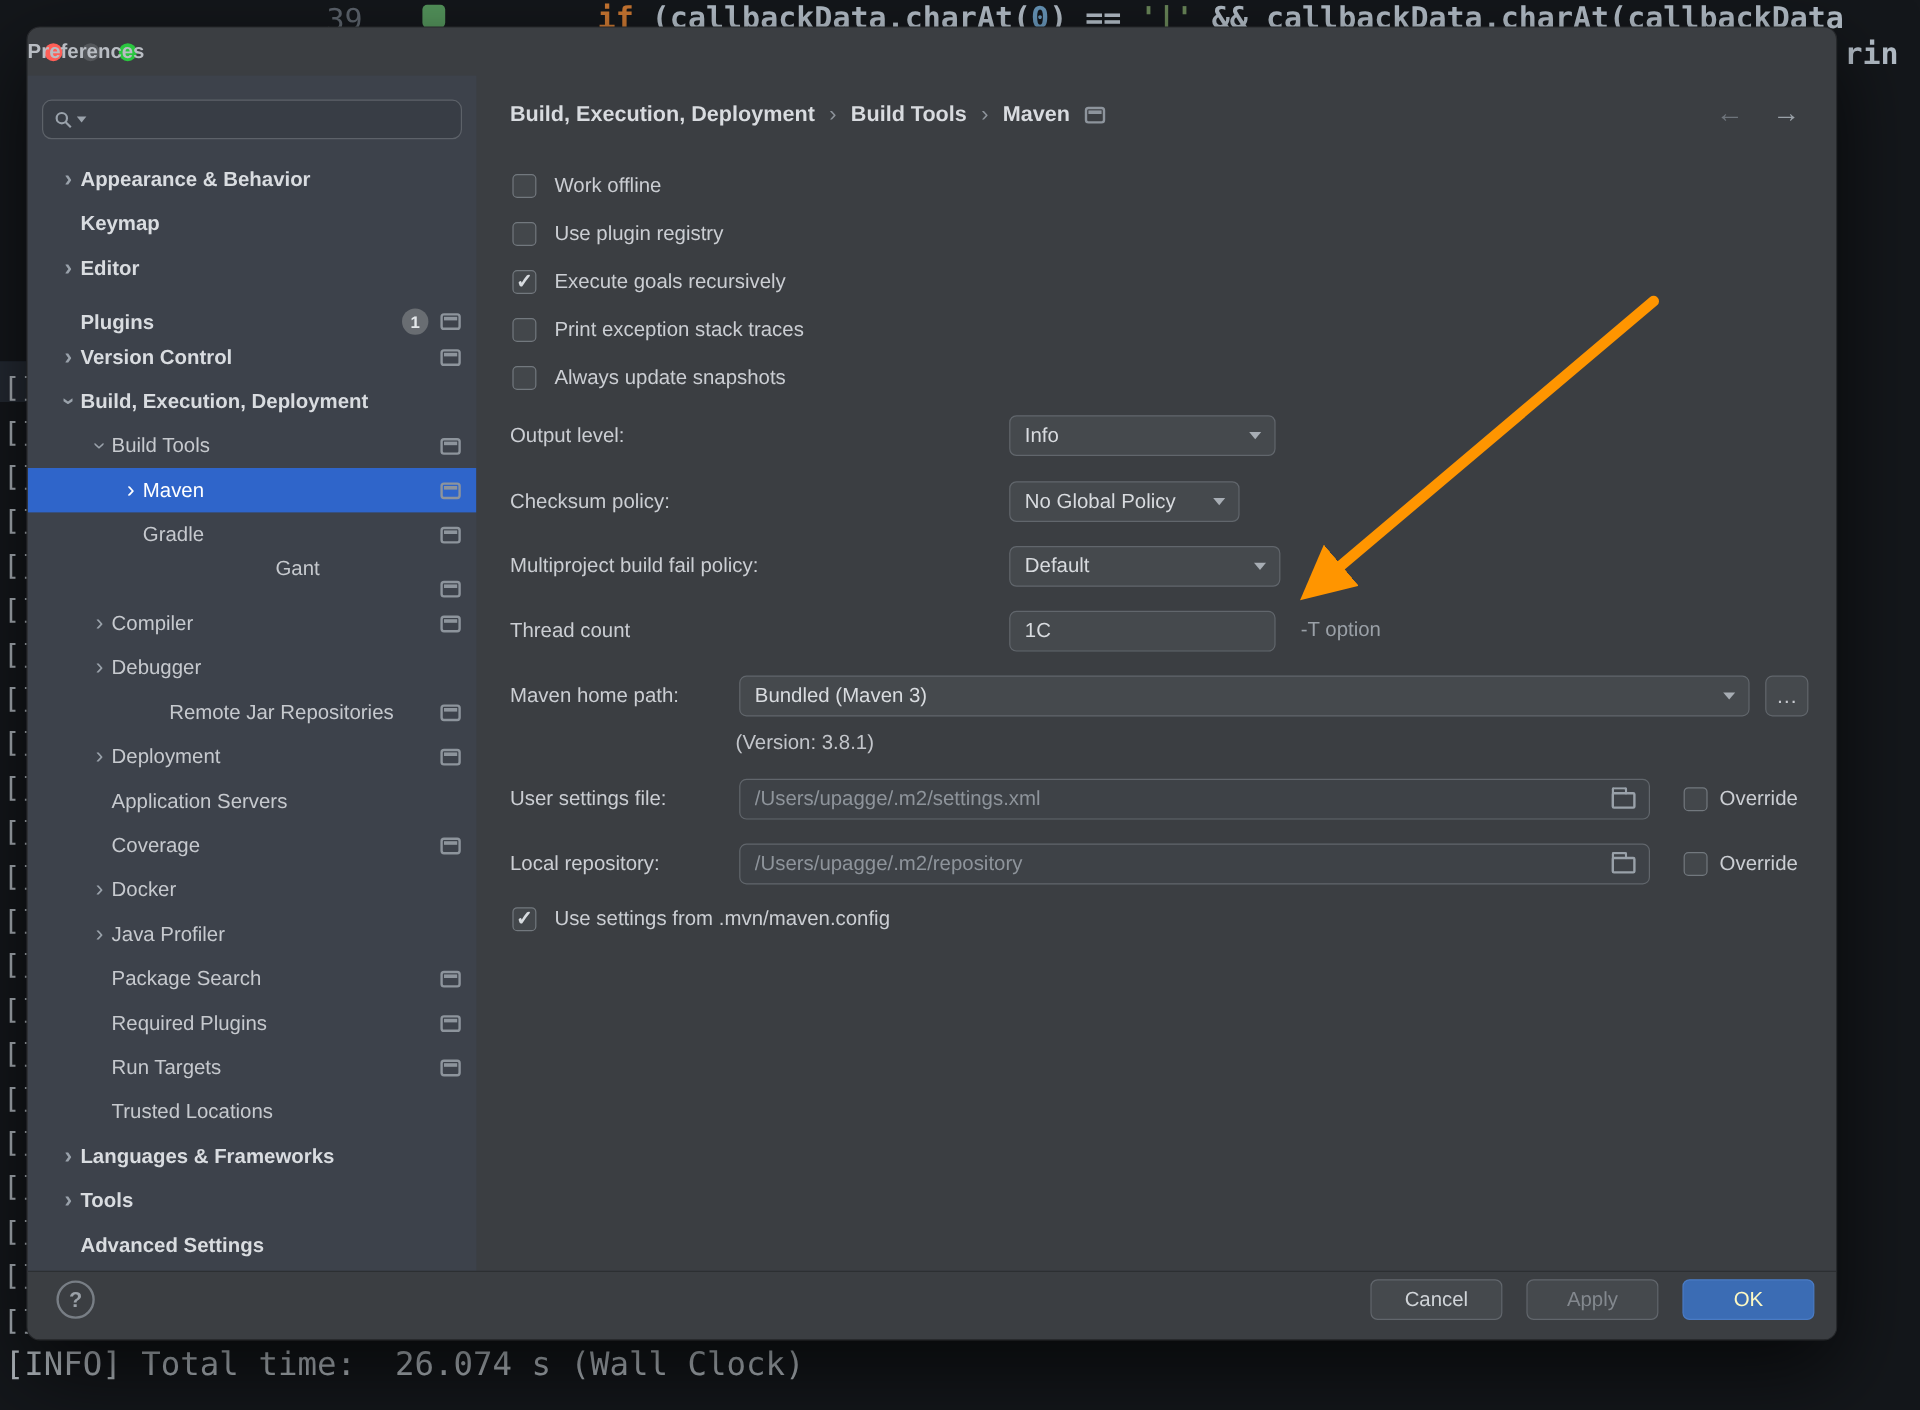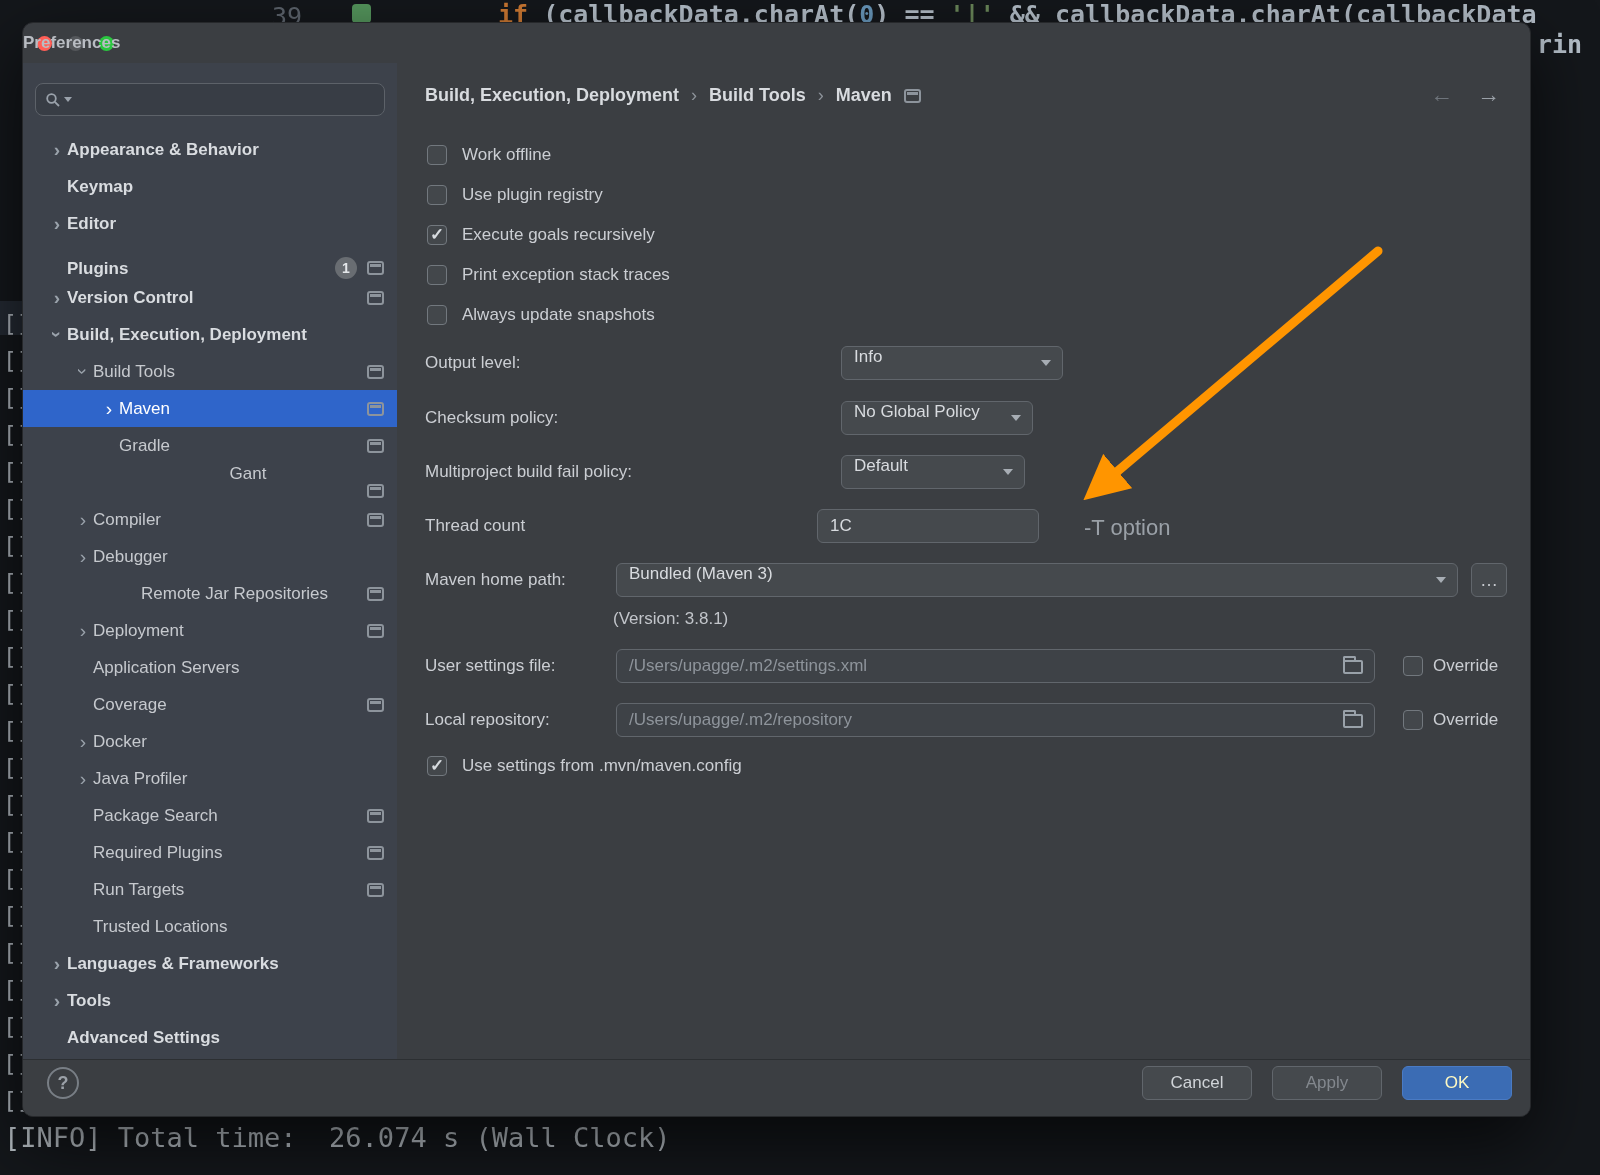--- a/index.html
+++ b/index.html
@@ -52,26 +52,26 @@
   .bc-sep{color:#8d939a;font-weight:normal}
   #nav-arrows{position:absolute;right:30px;top:18px;display:flex;gap:24px;font-size:23px}
   #back-arrow{color:#6e747b}
   #fwd-arrow{color:#9aa1a8}
   #maven-options{position:absolute;left:30px;top:72px}
   .opt-row{height:40px;display:flex;align-items:center;gap:15px;font-size:17px;color:#cbced3}
   .cb{width:20px;height:20px;border:1.5px solid #72787e;border-radius:4px;background:#43474b;position:relative;flex:none}
   .cb.checked::after{content:'✓';position:absolute;left:2px;top:-2px;font-size:17px;font-weight:bold;color:#d7dbdf}
   .flabel{position:absolute;font-size:17px;color:#cbced3;line-height:34px;white-space:nowrap}
   .combo{position:absolute;height:34px;background:var(--control-bg,#45494d);border:1px solid var(--control-border,#61666c);border-radius:6px;
-    display:flex;padding:0 30px 0 12px;font-size:17px;color:#d8dbdf;cursor:default;white-space:nowrap}
+    display:flex;align-items:center;padding:0 30px 0 12px;font-size:17px;color:#d8dbdf;cursor:default;white-space:nowrap}
   .combo .arr{position:absolute;right:11px;top:13px;width:0;height:0;border-left:5.5px solid transparent;border-right:5.5px solid transparent;border-top:6.5px solid #a7adb4}
   .tfield{position:absolute;height:34px;background:var(--control-bg,#45494d);border:1px solid var(--control-border,#61666c);border-radius:6px;
     color:#d8dbdf;font-size:17px;font-family:inherit;padding:0 12px;outline:none}
   .tfield.dim{background:#3e4247;color:#8e949b}
-  .hint{position:absolute;font-size:22px;color:#9aa0a7}
+  .hint{position:absolute;font-size:17px;color:#9aa0a7}
   .version{position:absolute;font-size:17px;color:#c2c5ca}
   .folder-btn{position:absolute;width:20px;height:14px;border:2px solid #99a1a9;border-radius:2px}
   .folder-btn::before{content:'';position:absolute;top:-6px;left:-2px;width:9px;height:4px;border:2px solid #99a1a9;border-bottom:none;border-radius:2px 2px 0 0}
   .ov-wrap{position:absolute;display:flex;align-items:center;gap:10px;font-size:17px;color:#cbced3}
   #more-btn{position:absolute;left:1074px;top:500px;width:36px;height:34px;background:var(--control-bg,#45494d);
     border:1px solid var(--control-border,#61666c);border-radius:6px;color:#c7cad0;font-size:18px;display:flex;align-items:center;justify-content:center}
   #use-settings-row{position:absolute;left:30px;top:693px;display:flex;align-items:center;gap:15px;font-size:17px;color:#cbced3}
 
   
   #footer{position:absolute;left:0;bottom:0;right:0;height:57px;border-top:1px solid #2c2f32;background:var(--dialog-bg,#3b3e42)}
@@ -337,27 +337,27 @@
       <span class="arr"></span>
     </div>
 
     <div class="flabel" style="left:28px;top:338px">Checksum policy:</div>
     <div class="combo" style="left:444px;top:338px;width:192px">
       <span>No Global Policy</span>
       <span class="arr"></span>
     </div>
 
     <div class="flabel" style="left:28px;top:392px">Multiproject build fail policy:</div>
-    <div class="combo" style="left:444px;top:392px;width:184px">
+    <div class="combo" style="left:444px;top:392px;width:226px">
       <span>Default</span>
       <span class="arr"></span>
     </div>
 
     <div class="flabel" style="left:28px;top:446px">Thread count</div>
-    <input class="tfield" style="left: 420px; top: 446px; width: 222px;" value="1C">
+    <input class="tfield" style="left: 444px; top: 446px; width: 222px;" value="1C">
     <div class="hint" style="left:687px;top:452px">-T option</div>
 
     <div class="flabel" style="left:28px;top:500px">Maven home path:</div>
     <div class="combo" style="left:219px;top:500px;width:842px">
       <span>Bundled (Maven 3)</span>
       <span class="arr"></span>
     </div>
     <div id="more-btn">…</div>
     <div class="version" style="left:216px;top:546px">(Version: 3.8.1)</div>
 

